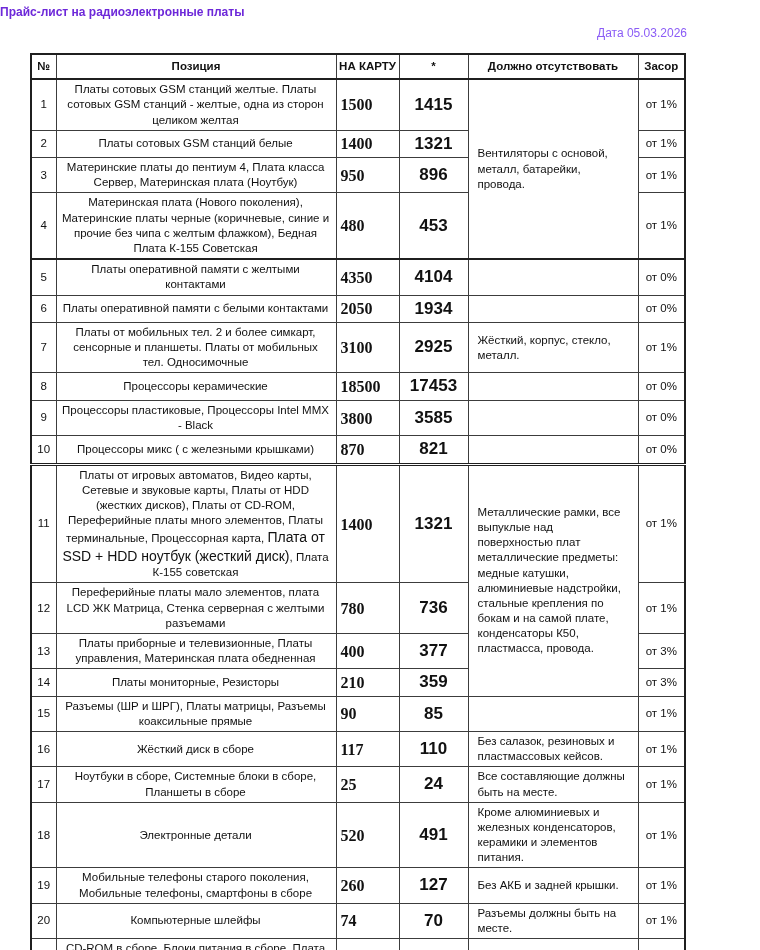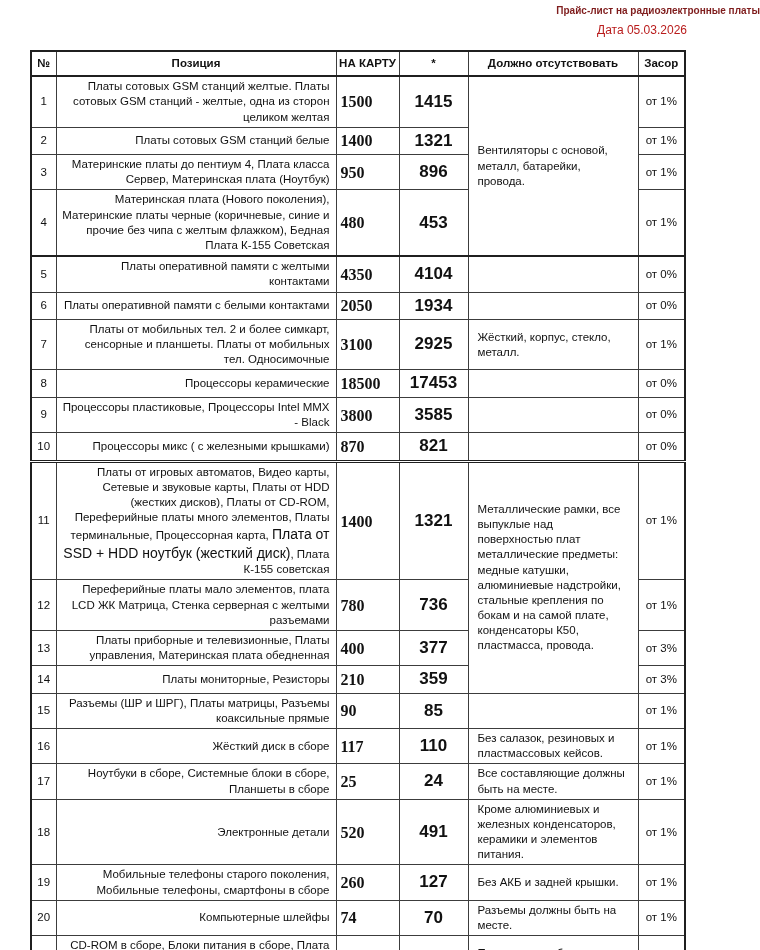--- a/index.html
+++ b/index.html
@@ -11,30 +11,30 @@
     width: 760px;
     height: 950px;
     font-family: "Liberation Sans", sans-serif;
     color: #111111;
     overflow: hidden;
   }
   .page {
     padding-top: 5px;
   }
   .title {
-    text-align: right;
-    font-size: 10px;
+    text-align: left;
+    font-size: 12px;
     font-weight: bold;
-    color: #7f1d1d;
+    color: #6d28d9;
     margin: 0;
   }
   .date-line {
     text-align: right;
     font-size: 12px;
-    color: #b91c1c;
+    color: #8b5cf6;
     padding-right: 73px;
     margin-top: 7px;
   }
   table.price {
     border-collapse: collapse;
     table-layout: fixed;
     width: 654px;
     margin: 13px 0 0 30px;
     border: 2px solid #1f1f1f;
   }
@@ -54,21 +54,21 @@
     background: #ffffff;
     word-wrap: break-word;
   }
   thead th {
     font-weight: bold;
     text-align: center;
     padding: 4px 2px;
     border-bottom: 2px solid #1f1f1f;
   }
   td.col-num   { text-align: center; padding: 2px 1px; }
-  td.col-pos   { text-align: right; padding: 2px 6px 2px 5px; }
+  td.col-pos   { text-align: center; padding: 2px 6px 2px 5px; }
   td.col-card  { font-weight: bold; font-size: 16px; font-family: Liberation Serif, serif; }
   td.col-star  { text-align: center; font-weight: bold; font-size: 17px; }
   td.col-absent{ text-align: left; padding: 2px 9px; margin-left: 24px; }
   td.col-zasor { text-align: center; }
 
   .pos-large { font-size: 14px; }
 
   
   tbody tr:nth-child(5) td  { border-top: 2px solid #1f1f1f; }
   tbody tr:nth-child(11) td { border-top: 3px double #1f1f1f; }

